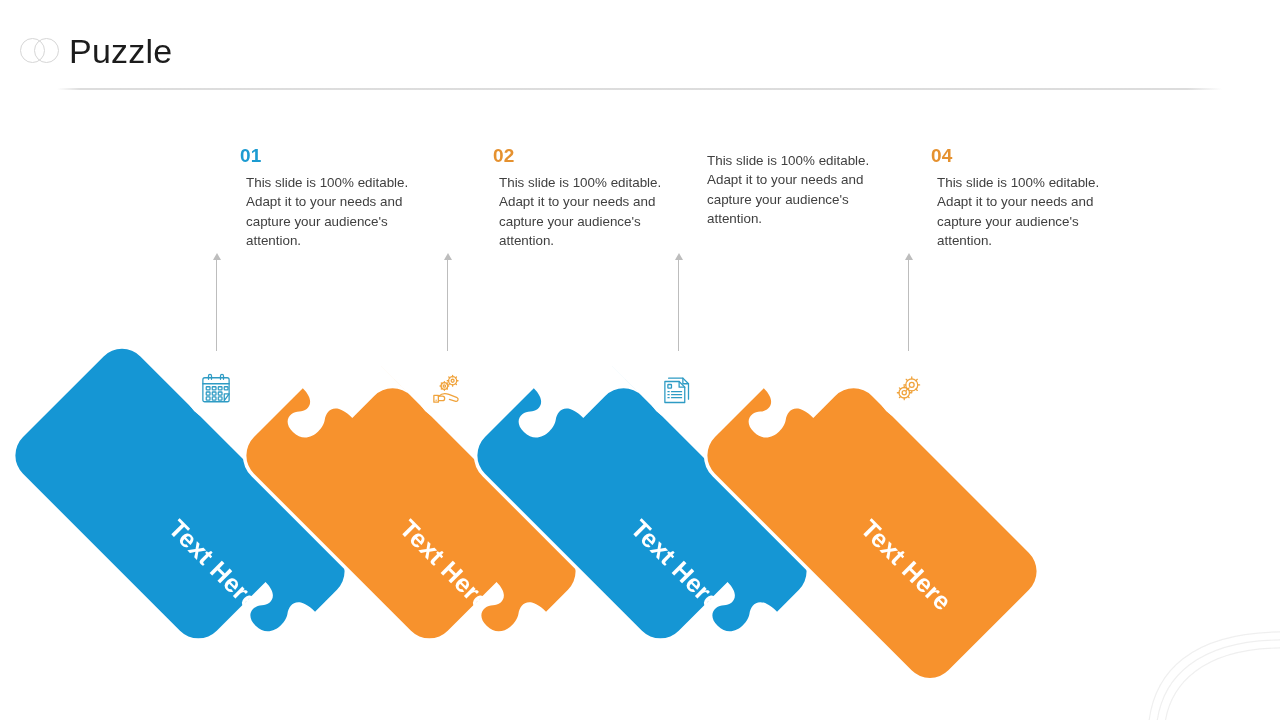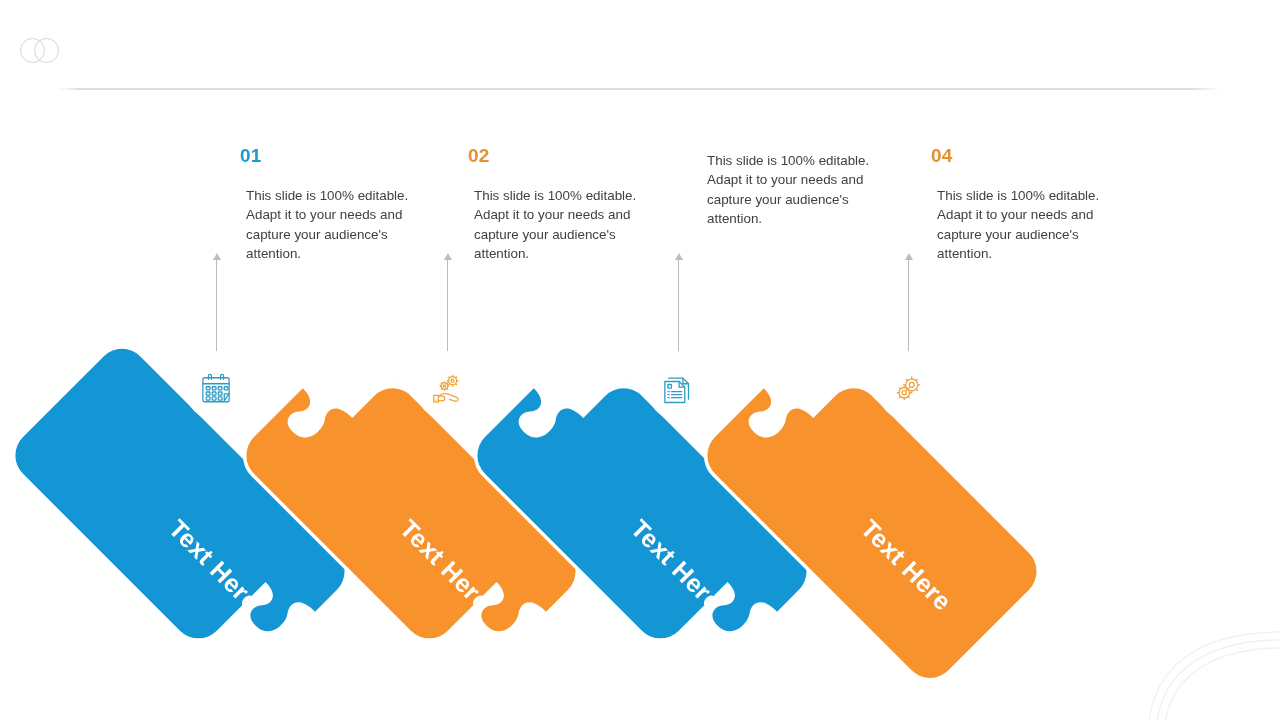--- a/index.html
+++ b/index.html
@@ -70,21 +70,21 @@
   
   .text-col {
     position: absolute;
     top: 145px;
     width: 186px;
   }
   .col-num {
     font-size: 19px;
     font-weight: bold;
     line-height: 22px;
-    margin: 0 0 19px 0;
+    margin: 0 0 6px 0;
     letter-spacing: 0.3px;
   }
   .col-body {
     font-size: 13.4px;
     line-height: 19.4px;
     color: #404040;
     margin: 6px;
   }
 
   
@@ -147,28 +147,29 @@
 </head>
 <body>
 
 <div id="slide">
 
   <div id="header">
     <div id="brand-logo">
       <span class="ring ring-left"></span>
       <span class="ring ring-right"></span>
     </div>
+    <div id="page-title">Puzzle</div>
     <div id="title-rule"></div>
   </div>
 
   <div class="text-col" style="left:240px;">
     <div class="col-num" style="color: rgb(28, 155, 209);">01</div>
     <div class="col-body">This slide is 100% editable. Adapt it to your needs and capture your audience's attention.</div>
   </div>
-  <div class="text-col" style="left:468px;">
+  <div class="text-col" style="left:493px;">
     <div class="col-num" style="color: rgb(229, 145, 47);">02</div>
     <div class="col-body">This slide is 100% editable. Adapt it to your needs and capture your audience's attention.</div>
   </div>
   <div class="text-col" style="left:701px;">
     <div class="col-body">This slide is 100% editable. Adapt it to your needs and capture your audience's attention.</div>
   </div>
   <div class="text-col" style="left:931px;">
     <div class="col-num" style="color: rgb(229, 145, 47);">04</div>
     <div class="col-body">This slide is 100% editable. Adapt it to your needs and capture your audience's attention.</div>
   </div>

